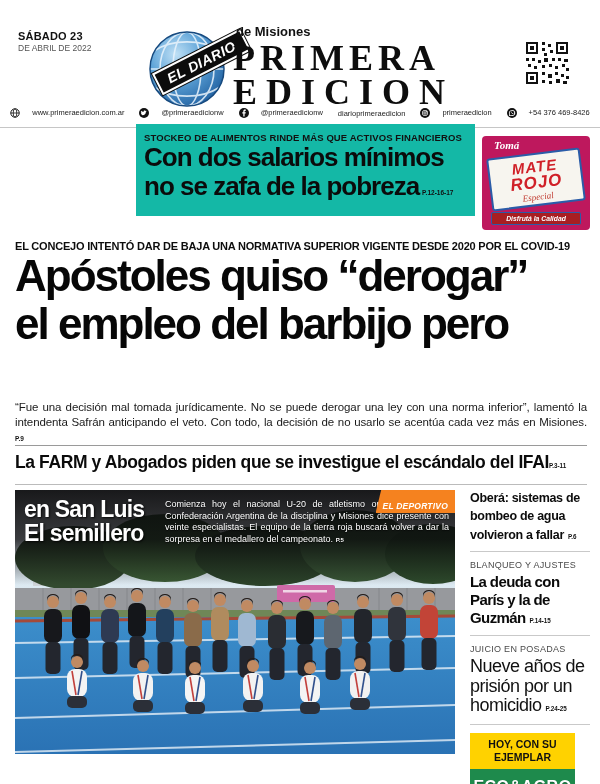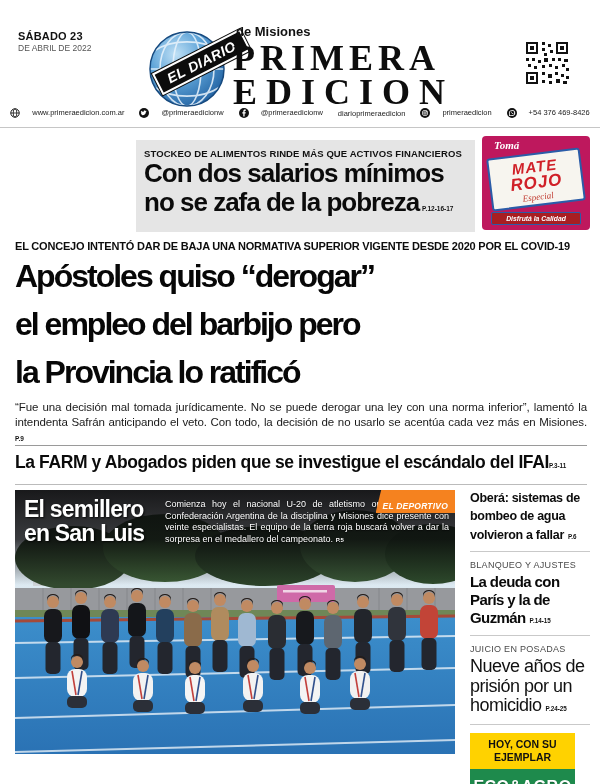--- a/index.html
+++ b/index.html
@@ -43,39 +43,39 @@
   .riobadge .r2 { color:#d61f26; font-weight:bold; font-size:4px; letter-spacing:.3px; }
   .bus { position:absolute; left:26px; top:16px; width:44px; height:18px; background:#e9e9ec; border-radius:3px; }
   .bus:before { content:""; position:absolute; left:3px; top:3px; width:38px; height:7px; background:#2e3440; border-radius:2px; }
   .umb { position:absolute; left:18px; top:2px; width:22px; height:10px; background:#d6402e; border-radius:11px 11px 0 0; }
   .buoy { position:absolute; left:4px; top:26px; width:13px; height:13px; background:#f2d24a; border-radius:50%; border:3px solid #fff; }
   .chair { position:absolute; left:6px; top:18px; width:16px; height:8px; background:#e4b24a; transform:skewX(-18deg); }
   .adleft .foot { background:#0d0d0d; text-align:center; padding:2px 0 3px; }
   .adleft .foot .ph { color:#fff; font-weight:bold; font-size:9.5px; letter-spacing:.2px; }
   .adleft .foot .url { color:#ffd93b; font-size:6.3px; margin-top:1px; }
 
-  .topstory { position:absolute; left:136px; top:140px; width:339px; height:92px; background:#e5e5e5; padding:8px 8px 6px; }
+  .topstory { position:absolute; left:136px; top:124px; width:339px; height:92px; background:#14b8a6; padding:8px 8px 6px; }
   .topstory .kick { font-size:9.5px; font-weight:bold; color:#111; letter-spacing:.1px; }
   .topstory .hl { font-size:26px; font-weight:bold; letter-spacing:-1px; line-height:1.1; color:#0b0b0b; white-space:nowrap; }
   .pref { font-size:6.5px; font-weight:bold; color:#111; letter-spacing:0; }
   .topstory .pref { margin-left:3px; }
 
   .adright { position:absolute; left:482px; top:136px; width:108px; height:94px; background:#be185d; border-radius:4px; overflow:hidden; }
   .adright .toma { position:absolute; left:12px; top:3px; color:#fff; font-family:"Liberation Serif", serif; font-style:italic; font-weight:bold; font-size:11px; }
   .matelabel { position:absolute; left:7px; top:17px; right:7px; height:53px; background:#f7f5ef; border:2px solid #2b5ca8;
     border-radius:3px; transform:rotate(-7deg); text-align:center; line-height:1; padding-top:4px; }
   .matelabel .m1 { color:#d02028; font-weight:bold; font-style:italic; font-size:15px; letter-spacing:1px; }
   .matelabel .m2 { color:#d02028; font-weight:bold; font-style:italic; font-size:17px; letter-spacing:1px; }
   .matelabel .m3 { color:#c03a30; font-family:"Liberation Serif", serif; font-style:italic; font-size:9px; margin-top:2px; }
   .adright .foot { position:absolute; left:9px; right:9px; bottom:5px; background:#a81e22; border:1px solid #2b5ca8;
     color:#fff; font-style:italic; font-weight:bold; font-size:6.8px; text-align:center; padding:2px 0; border-radius:2px; }
 
   
   .mainkick { position:absolute; left:15px; top:240px; width:572px; font-size:11px; font-weight:bold; letter-spacing:-.2px; color:#0d0d0d; }
-  .mainhl { position:absolute; left:15px; top:252px; width:575px; font-size:32px; font-weight:bold;
+  .mainhl { position:absolute; left:15px; top:252px; width:575px; font-size:44px; font-weight:bold;
     letter-spacing:-2px; line-height:48px; color:#070707; }
   .maindeck { position:absolute; left:15px; top:400px; width:572px; font-size:11.5px; line-height:1.32;
     color:#1a1a1a; text-align:justify; letter-spacing:-.1px; }
   .maindeck .pref { font-size:6.5px; }
   .rule1 { position:absolute; left:15px; top:445px; width:572px; border-top:1px solid #9a9a9a; }
   .farm { position:absolute; left:15px; top:452px; width:572px; font-size:17.5px; font-weight:bold; letter-spacing:-.4px; color:#0b0b0b; }
   .farm .pref { font-size:6.3px; }
   .rule2 { position:absolute; left:15px; top:484px; width:572px; border-top:1px solid #bbb; }
 
   
@@ -239,21 +239,20 @@
       <div class="m2">ROJO</div>
       <div class="m3">Especial</div>
     </div>
     <div class="foot">Disfrutá la Calidad</div>
   </div>
 
   <div class="mainkick">EL CONCEJO INTENTÓ DAR DE BAJA UNA NORMATIVA SUPERIOR VIGENTE DESDE 2020 POR EL COVID-19</div>
   <div class="mainhl">
     <div>Apóstoles quiso “derogar”</div>
     <div>el empleo del barbijo pero</div>
-    <div>la Provincia lo ratificó</div>
   </div>
   <div class="maindeck">
     <span>“Fue una decisión mal tomada jurídicamente. No se puede derogar una ley con una norma inferior”, lamentó la intendenta Safrán anticipando el veto. Con todo, la decisión de no usarlo se acentúa cada vez más en Misiones.</span>
     <span class="pref">P.9</span>
   </div>
   <div class="rule1"></div>
 
   <div class="farm">
     <span>La FARM y Abogados piden que se investigue el escándalo del IFAI</span><span class="pref">P.3-11</span>
   </div>
@@ -334,22 +333,22 @@
 
       <use href="#fk" transform="translate(62,172)" style="color:#f4f4f4"></use>
       <use href="#fk" transform="translate(128,176)" style="color:#f2f2f2"></use>
       <use href="#fk" transform="translate(180,178)" style="color:#f5f5f5"></use>
       <use href="#fk" transform="translate(238,176)" style="color:#f2f2f2"></use>
       <use href="#fk" transform="translate(295,178)" style="color:#f4f4f4"></use>
       <use href="#fk" transform="translate(345,174)" style="color:#f1f1f1"></use>
     </svg>
     <div class="ovl"></div>
     <div class="ptitle">
+      <div>en San Luis</div>
       <div>El semillero</div>
-      <div>en San Luis</div>
     </div>
     <div class="pcap">
       <span>Comienza hoy el nacional U-20 de atletismo organizado por la Confederación Argentina de la disciplina y Misiones dice presente con veinte especialistas. El equipo de la tierra roja buscará volver a dar la sorpresa en el medallero del campeonato.</span>
       <span class="pref">P.5</span>
     </div>
     <div class="depbadge">EL DEPORTIVO</div>
   </div>
 
   <div class="sidebar">
     <div>

